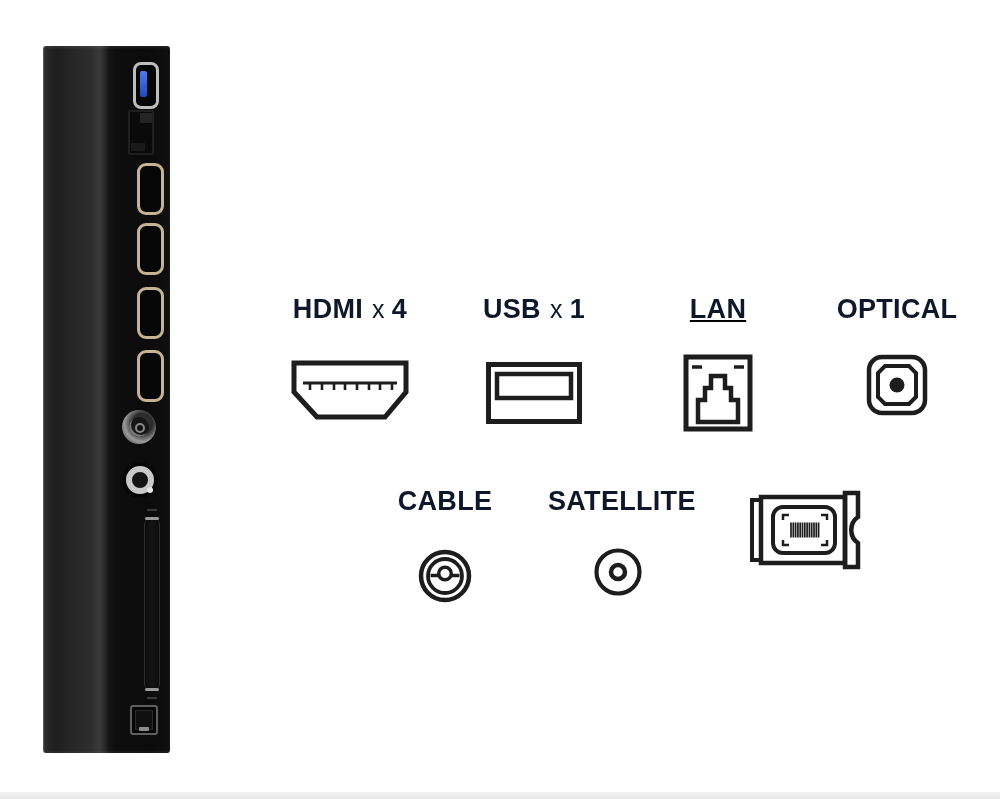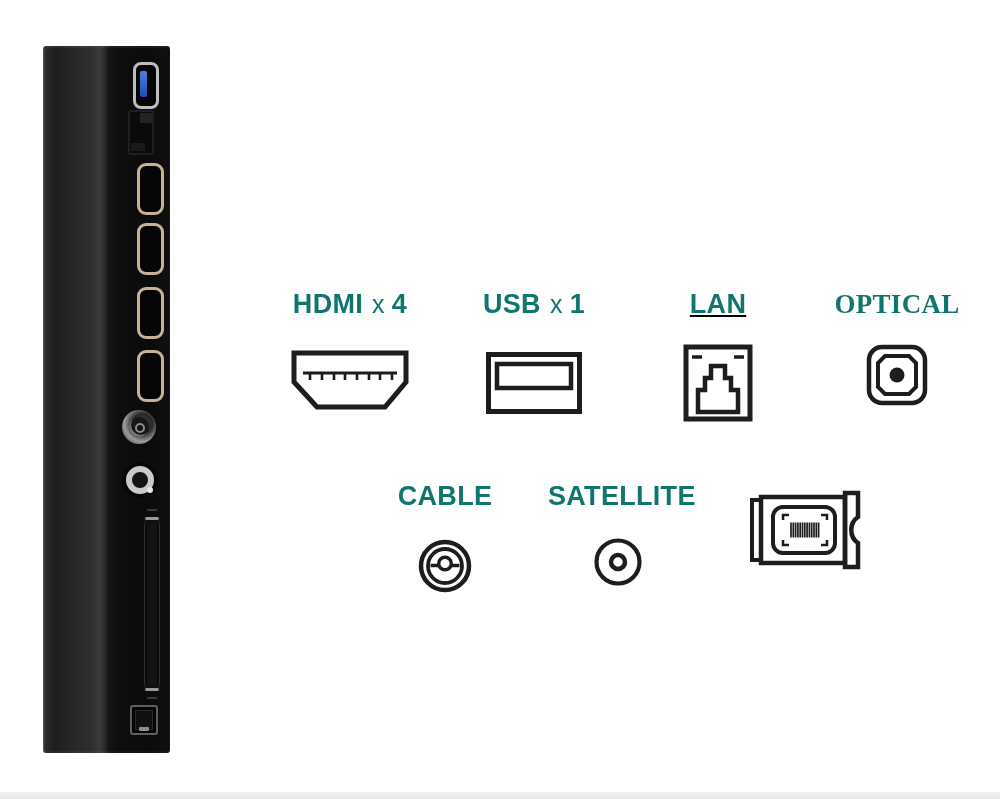--- a/index.html
+++ b/index.html
@@ -48,21 +48,21 @@
   .ci-mark-top{top:-9px}.ci-mark-bot{bottom:-9px}
 
   .optical-port{left:87px;top:659px;width:24px;height:26px;background:#060606;
     border:2px solid #5f5f5f;border-radius:3px;}
   .optical-inner{position:absolute;left:3px;top:3px;width:18px;height:20px;background:#101010;
     box-shadow:inset 0 0 0 1px #2a2a2a;}
   .optical-glow{position:absolute;left:7px;bottom:2px;width:10px;height:4px;background:#8d8d8d;border-radius:1px;}
 
   
   .pg{position:absolute;text-align:center;}
-  .plabel{font-size:27px;font-weight:bold;color:#0f766e;line-height:32px;
+  .plabel{font-size:27px;font-weight:bold;color:#0f172a;line-height:42px;
           letter-spacing:.3px;white-space:nowrap;}
   .pcx{font-weight:400;font-size:25px;margin:0 7px 0 9px;}
   .pcn{font-weight:700;}
   .pg svg{display:block;margin:0 auto;}
   .ic{stroke:#1d1d1d;fill:none;stroke-linecap:butt;stroke-linejoin:miter;}
 
   
   #bottom-bar{position:absolute;left:0;top:792px;width:1000px;height:7px;
     background:linear-gradient(180deg,#f2f2f2,#e7e7e7);}
 </style>
@@ -124,21 +124,21 @@
 
   <div class="pg" style="left:648px;top:288px;width:140px;text-decoration:underline;">
     <div class="plabel"><span class="pname">LAN</span></div>
     <svg width="70" height="78" viewBox="0 0 70 78" style="margin-top:24px">
       <rect class="ic" stroke-width="5" x="3" y="3" width="64" height="72"></rect>
       <path class="ic" stroke-width="3.5" d="M9,13 h10 M51,13 h10"></path>
       <path class="ic" stroke-width="4.5" d="M15,68 V46 H22 V34 H28 V22 H42 V34 H48 V46 H55 V68 Z"></path>
     </svg>
   </div>
 
-  <div class="pg" style="left:827px;top:288px;width:140px;font-family:Liberation Serif, serif;">
+  <div class="pg" style="left:827px;top:288px;width:140px;">
     <div class="plabel"><span class="pname">OPTICAL</span></div>
     <svg width="62" height="62" viewBox="0 0 62 62" style="margin-top:24px">
       <rect class="ic" stroke-width="4.5" x="3" y="3" width="56" height="56" rx="13"></rect>
       <path class="ic" stroke-width="4" d="M19,12 H43 L50,19 V43 L43,50 H19 L12,43 V19 Z"></path>
       <circle cx="31" cy="31" r="7.5" fill="#1d1d1d" stroke="none"></circle>
     </svg>
   </div>
 
   <div class="pg" style="left:548px;top:480px;width:140px;">
     <div class="plabel"><span class="pname">SATELLITE</span></div>

